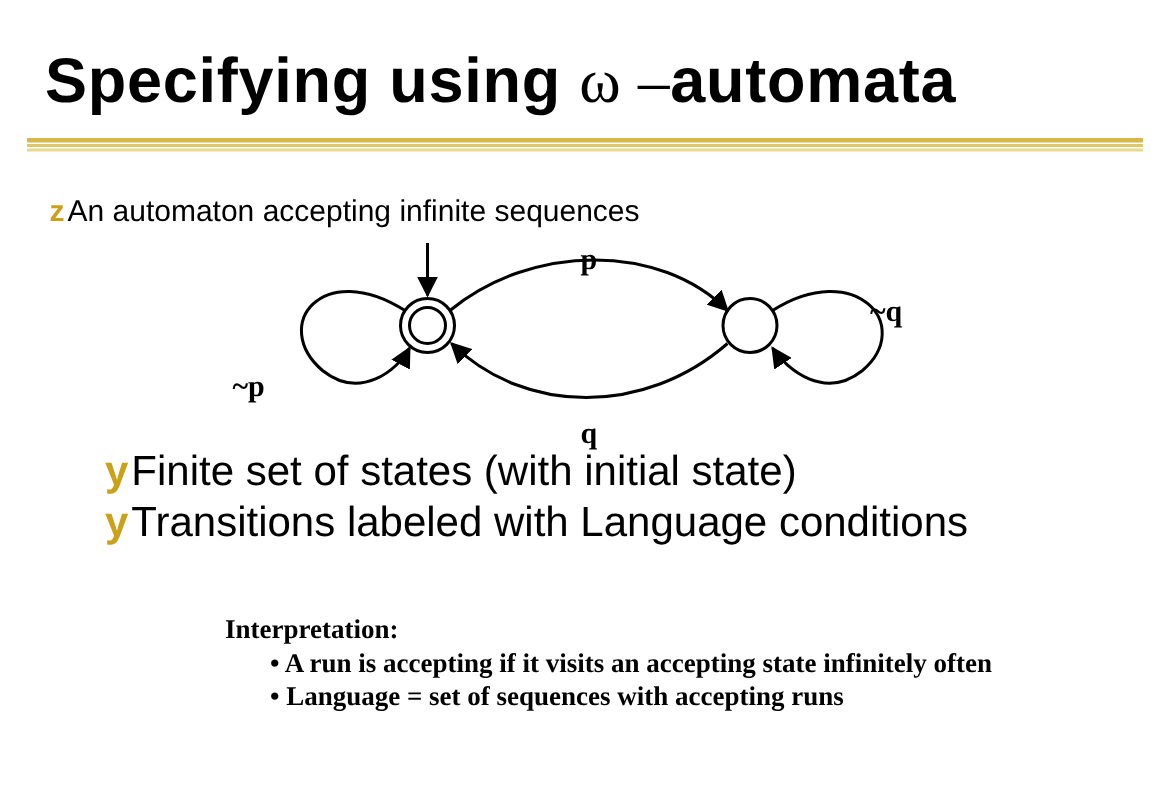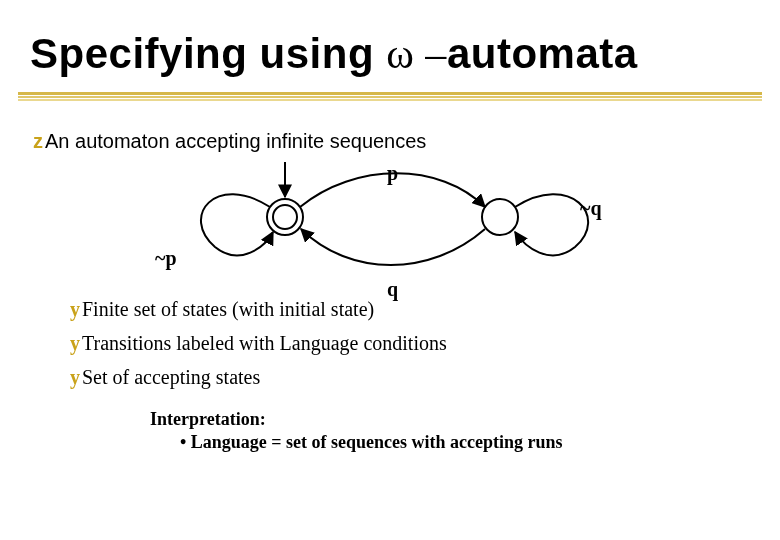--- a/index.html
+++ b/index.html
@@ -61,22 +61,22 @@
   .diagram {
     position: absolute;
     left: 155px;
     top: 162px;
     width: 470px;
     height: 140px;
   }
 
   .bullet-y {
     position: absolute;
-    font-family: Liberation Serif, serif;
-    font-size: 20px;
+    font-family: Liberation Sans, sans-serif;
+    font-size: 28px;
   }
   .bullet-y .y {
     color: #c9a21a;
     font-weight: 700;
     margin-right: 2px;
   }
 
   .interp {
     position: absolute;
     font-family: Liberation Serif, serif;
@@ -135,22 +135,20 @@
     <div style="position:absolute; left:0px;   top:85px; font:700 20px 'Times New Roman';">~p</div>
     <div style="position:absolute; left:425px; top:35px; font:700 20px 'Times New Roman';">~q</div>
   </div>
 
   <div class="bullet-y" style="left:70px; top:298px;">
     <span class="y">y</span><span>Finite set of states (with initial state)</span>
   </div>
   <div class="bullet-y" style="left:70px; top:332px;">
     <span class="y">y</span><span>Transitions labeled with Language conditions</span>
   </div>
-  <div class="bullet-y" style="left:70px; top:366px;">
-    <span class="y">y</span><span>Set of accepting states</span>
-  </div>
 
   <div class="interp" style="left:150px; top:408px;">
     <div>Interpretation:</div>
+    <div class="sub">• A run is accepting if it visits an accepting state infinitely often</div>
     <div class="sub">• Language = set of sequences with accepting runs</div>
   </div>
 
 </div>
 
 </body></html>

